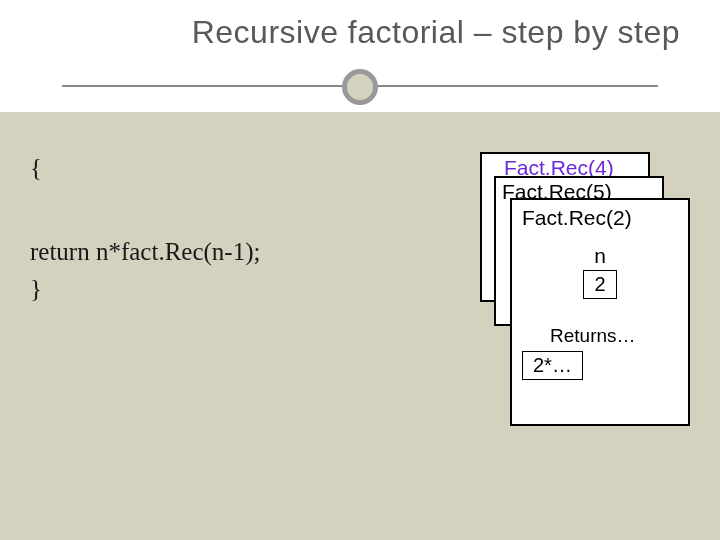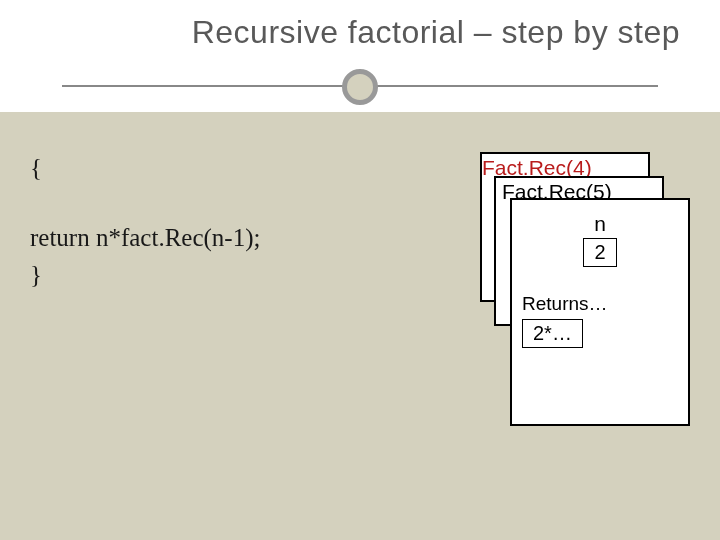--- a/index.html
+++ b/index.html
@@ -68,52 +68,52 @@
     left: 30px;
     right: 30px;
     bottom: 20px;
   }
   .code {
     font-family: Georgia, 'Times New Roman', serif;
     font-size: 25px;
     color: #181818;
     line-height: 1.45;
   }
-  .code .blk2 { margin-top: 34px; }
+  .code .blk2 { margin-top: 48px; }
   .kw {}
   .stack {
     position: absolute;
     top: 152px;
     left: 480px;
     width: 210px;
     font-family: Arial, Helvetica, sans-serif;
   }
   .frame {
     position: absolute;
     border: 2px solid #000;
     background: #fff;
   }
   .f0 { left: 0;  top: 0;  width: 170px; height: 150px; }
   .f1 { left: 14px; top: 24px; width: 170px; height: 150px; }
   .f2 { left: 30px; top: 46px; width: 180px; height: 228px; padding: 6px 10px; }
-  .flabel0 { position: absolute; left: 2px; top: 4px; font-size: 21px; font-weight: 400; color:#b91c1c; }
+  .flabel0 { position: absolute; left: 24px; top: 4px; font-size: 21px; font-weight: 400; color:#6d28d9; }
   .flabel1 { position: absolute; left: 22px; top: 28px; font-size: 21px; color:#000; }
   .f2 .ftitle { font-size: 21px; color:#000; margin-bottom: 14px; }
   .varrow { text-align: center; margin-top: 6px; }
   .varlabel { font-size: 21px; color:#000; display:block; margin-bottom:2px; }
   .valbox {
     display: inline-block;
     border: 1.5px solid #000;
     background: #fff;
     min-width: 34px;
     padding: 2px 10px;
     font-size: 20px;
     color:#000;
   }
-  .retlabel { font-size: 19px; color:#000; margin-top: 26px; }
+  .retlabel { font-size: 19px; color:#000; margin-top: 26px; margin-left: 28px; }
   .retrow { margin-top: 4px; }
 </style>
 </head>
 <body>
 
 <div class="slide">
 
   <div class="body-bg"></div>
 
   <div class="title-area">
@@ -133,20 +133,21 @@
   </div>
 
   <div class="stack">
     <div class="frame f0"></div>
     <div class="flabel0">Fact.Rec(4)</div>
 
     <div class="frame f1"></div>
     <div class="flabel1">Fact.Rec(5)</div>
 
     <div class="frame f2">
+      <div class="ftitle">Fact.Rec(2)</div>
       <div class="varrow">
         <span class="varlabel">n</span>
         <span class="valbox">2</span>
       </div>
       <div class="retlabel">Returns…</div>
       <div class="retrow">
         <span class="valbox">2*…</span>
       </div>
     </div>
   </div>

